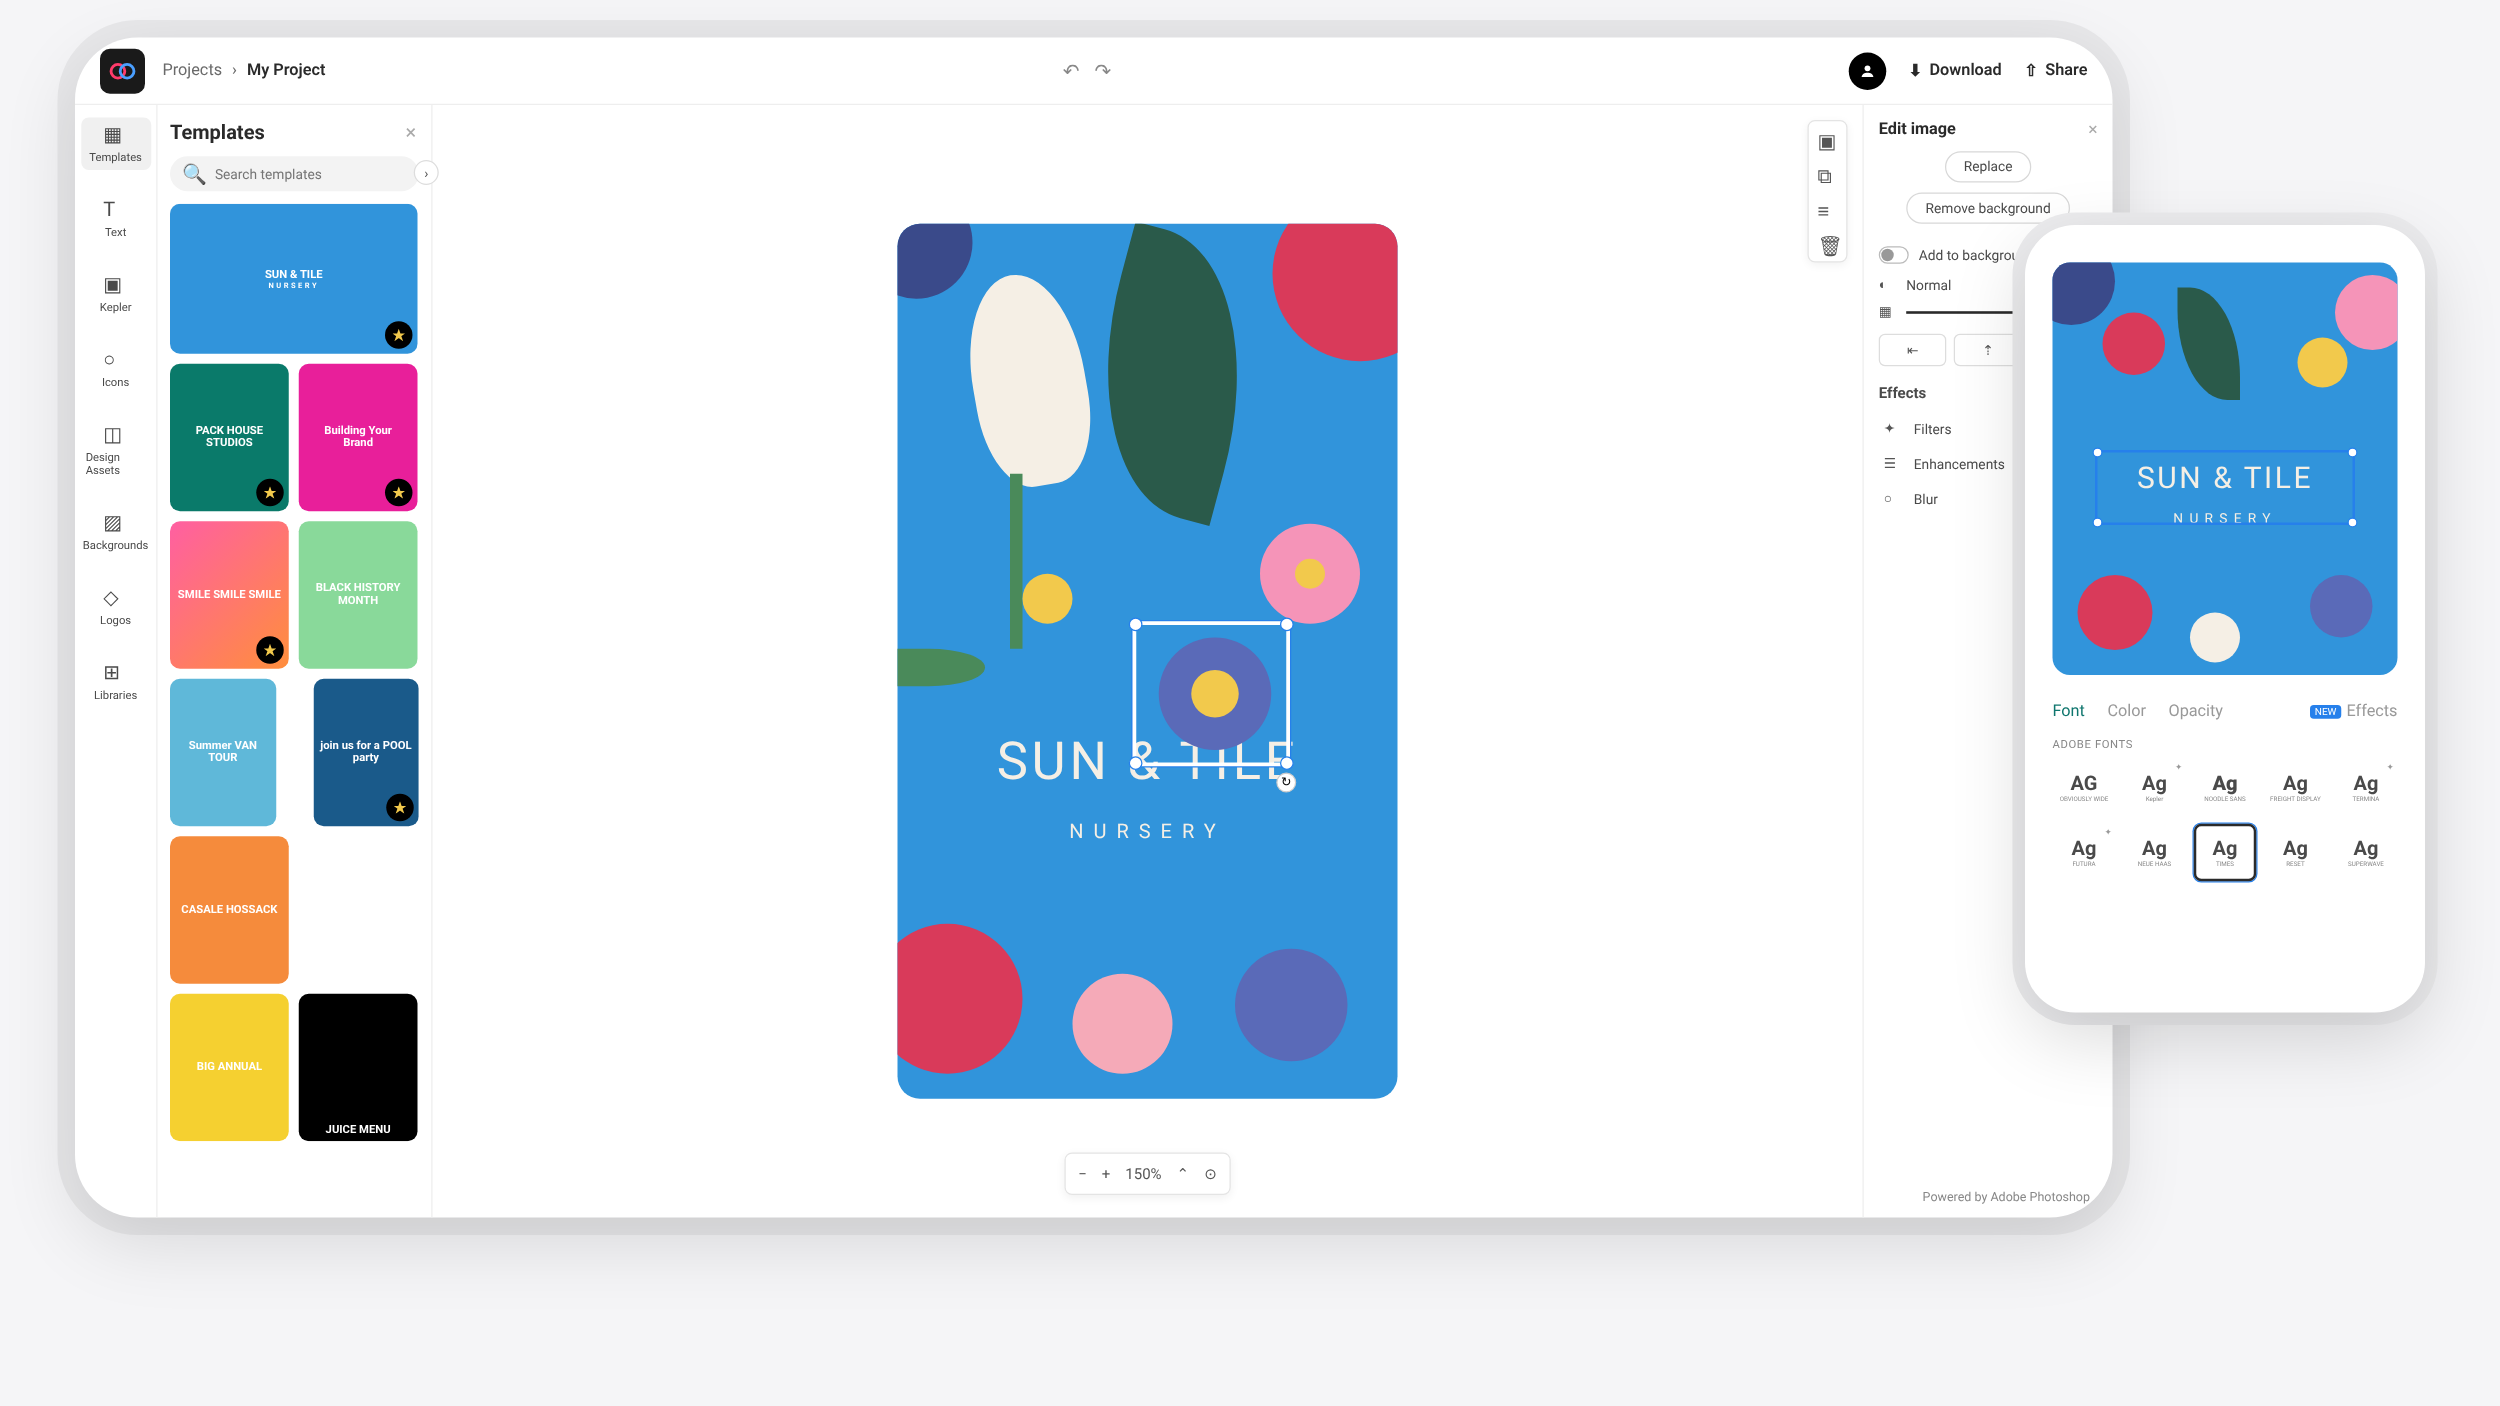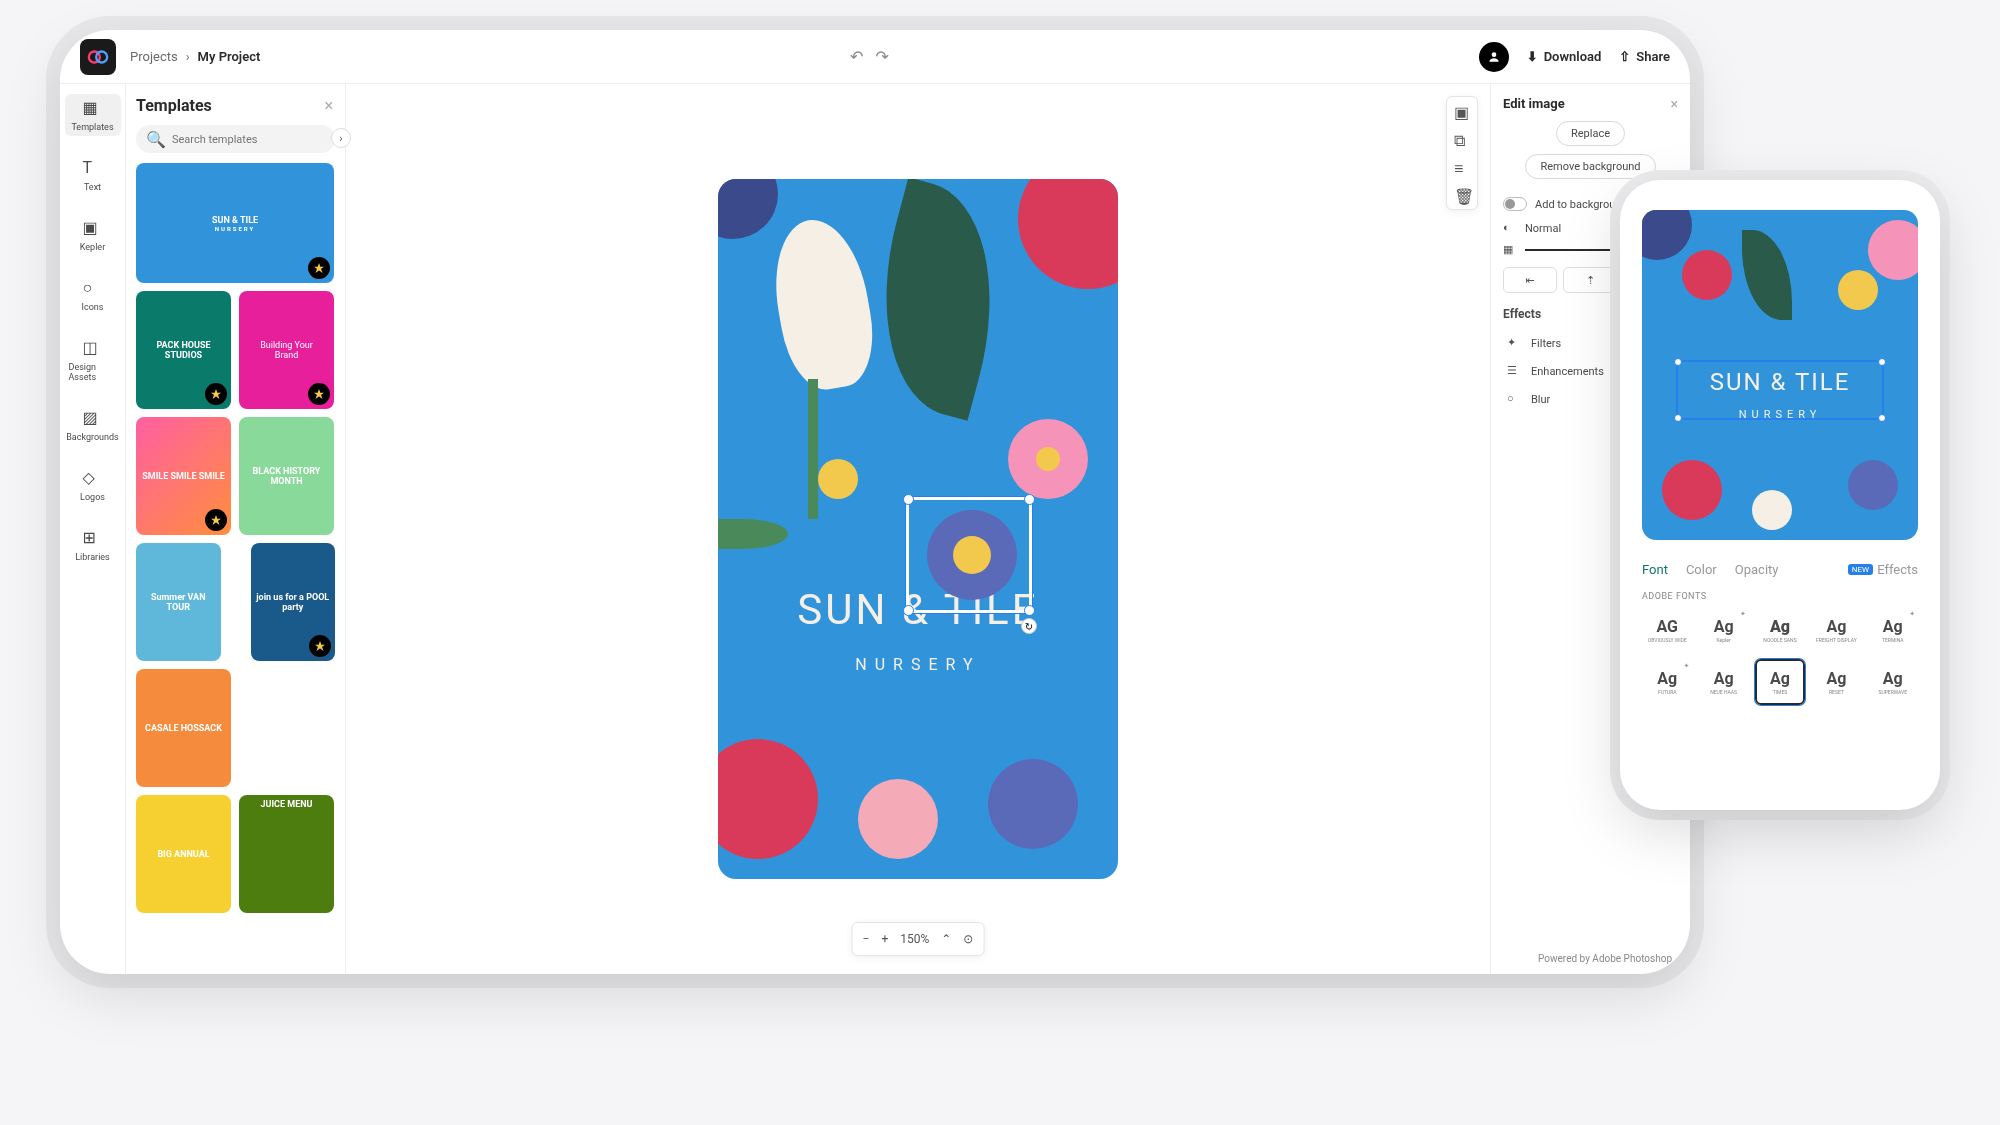--- a/index.html
+++ b/index.html
@@ -169,21 +169,21 @@
           <div class="tcard wide" style="background: rgb(49, 148, 219); display: flex; flex-direction: column; align-items: center; justify-content: center; color: rgb(255, 255, 255); font-size: 9px; font-weight: 700; text-align: center; padding: 4px;">
             <div>SUN &amp; TILE</div>
             <div style="font-size:6px;letter-spacing:2px">NURSERY</div>
             <div class="prem"></div>
           </div>
           <div class="trow">
             <div class="tcard half" style="background: rgb(10, 122, 106); display: flex; flex-direction: column; align-items: center; justify-content: center; color: rgb(255, 255, 255); font-size: 9px; font-weight: 700; text-align: center; padding: 4px;">
               <div>PACK HOUSE STUDIOS</div>
               <div class="prem"></div>
             </div>
-            <div class="tcard half" style="background: rgb(232, 31, 154); display: flex; flex-direction: column; align-items: center; justify-content: center; color: rgb(255, 255, 255); font-size: 9px; font-weight: 400; text-align: center; padding: 20px;">
+            <div class="tcard half" style="background: rgb(232, 31, 154); display: flex; flex-direction: column; align-items: center; justify-content: center; color: rgb(255, 255, 255); font-size: 9px; font-weight: 700; text-align: center; padding: 20px;">
               <div>Building Your Brand</div>
               <div class="prem"></div>
             </div>
           </div>
           <div class="trow">
             <div class="tcard half" style="background: linear-gradient(135deg, rgb(255, 95, 162), rgb(255, 142, 60)); display: flex; flex-direction: column; align-items: center; justify-content: center; color: rgb(255, 255, 255); font-size: 9px; font-weight: 700; text-align: center; padding: 4px;">
               <div>SMILE SMILE SMILE</div>
               <div class="prem"></div>
             </div>
             <div class="tcard half" style="background: rgb(137, 217, 154); display: flex; flex-direction: column; align-items: center; justify-content: center; color: rgb(255, 255, 255); font-size: 9px; font-weight: 700; text-align: center; padding: 4px;">
@@ -201,21 +201,21 @@
           </div>
           <div class="trow">
             <div class="tcard half" style="background: rgb(245, 139, 60); display: flex; flex-direction: column; align-items: center; justify-content: center; color: rgb(255, 255, 255); font-size: 9px; font-weight: 700; text-align: center; padding: 4px;">
               <div>CASALE HOSSACK</div>
             </div>
           </div>
           <div class="trow">
             <div class="tcard half" style="background: rgb(245, 208, 48); display: flex; flex-direction: column; align-items: center; justify-content: center; color: rgb(255, 255, 255); font-size: 9px; font-weight: 700; text-align: center; padding: 4px;">
               <div>BIG ANNUAL</div>
             </div>
-            <div class="tcard half" style="background: #4d7c0f; display: flex; flex-direction: column; align-items: center; justify-content: flex-start; color: rgb(255, 255, 255); font-size: 9px; font-weight: 700; text-align: center; padding: 4px;">
+            <div class="tcard half" style="background: #000000; display: flex; flex-direction: column; align-items: center; justify-content: flex-end; color: rgb(255, 255, 255); font-size: 9px; font-weight: 700; text-align: center; padding: 4px;">
               <div>JUICE MENU</div>
             </div>
           </div>
         </div>
     </div>
 
     <div class="canvas">
       <div class="art">
 
         <div class="leaf" style="left:160px;top:10px;width:120px;height:220px;background:#2a5a4a;border-radius:0 80% 0 80%;transform:rotate(15deg)"></div>

